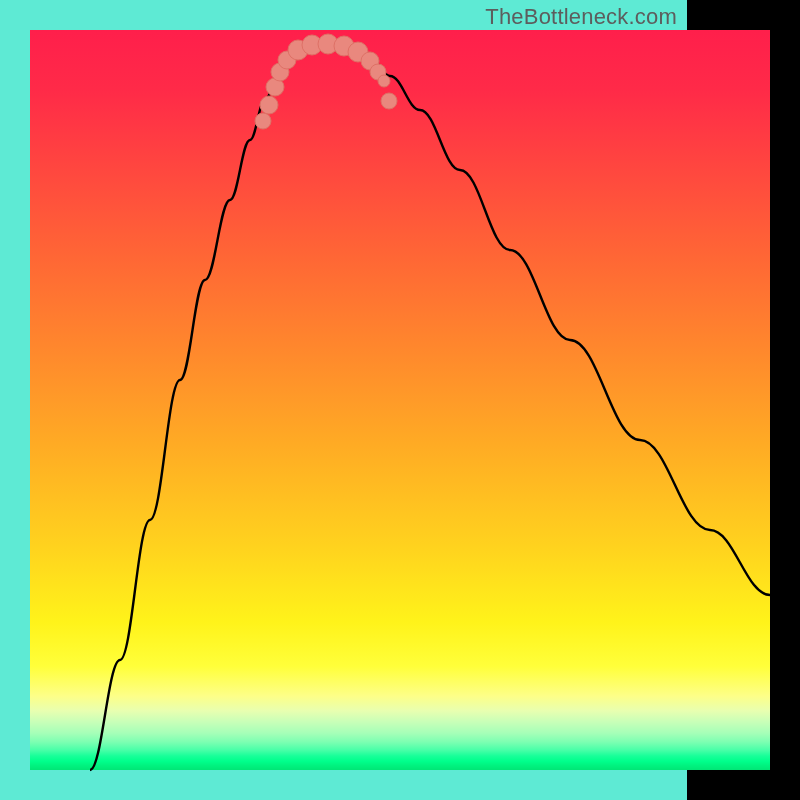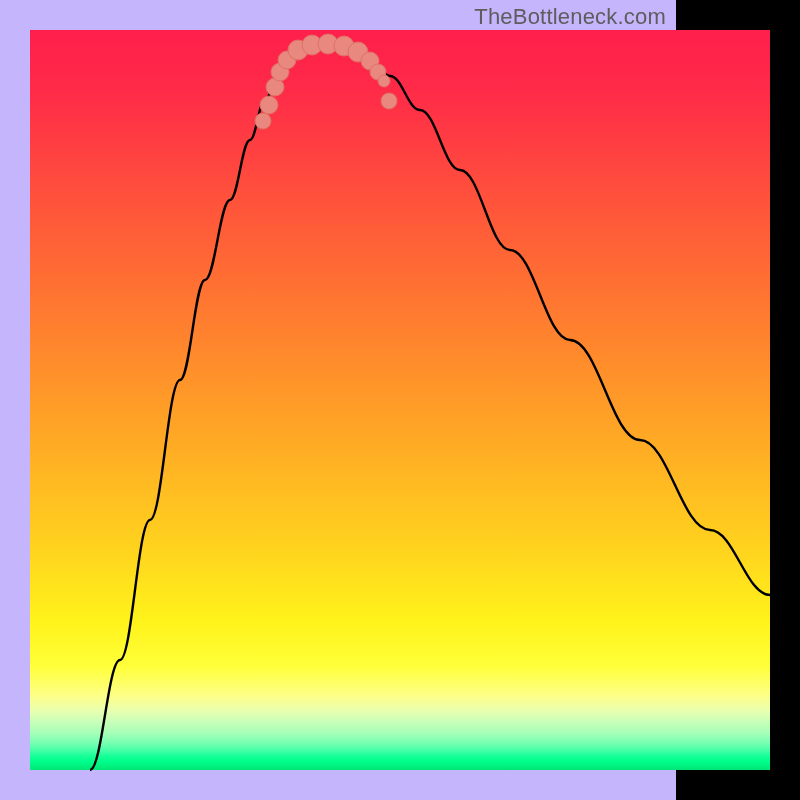--- a/index.html
+++ b/index.html
@@ -10,21 +10,22 @@
     background: #000;
     overflow: hidden;
     font-family: Arial, Helvetica, sans-serif;
   }
   .frame {
     position: absolute;
     left: 0;
     top: 0;
     width: 676px;
     height: 800px;
-    background: #c4b5fd;
+    background: #5eead4;
+    padding-left: 11px;
   }
   .plot {
     position: absolute;
     
     left: 30px;
     top: 30px;
     width: 740px;
     height: 740px;
     
     background: linear-gradient(

